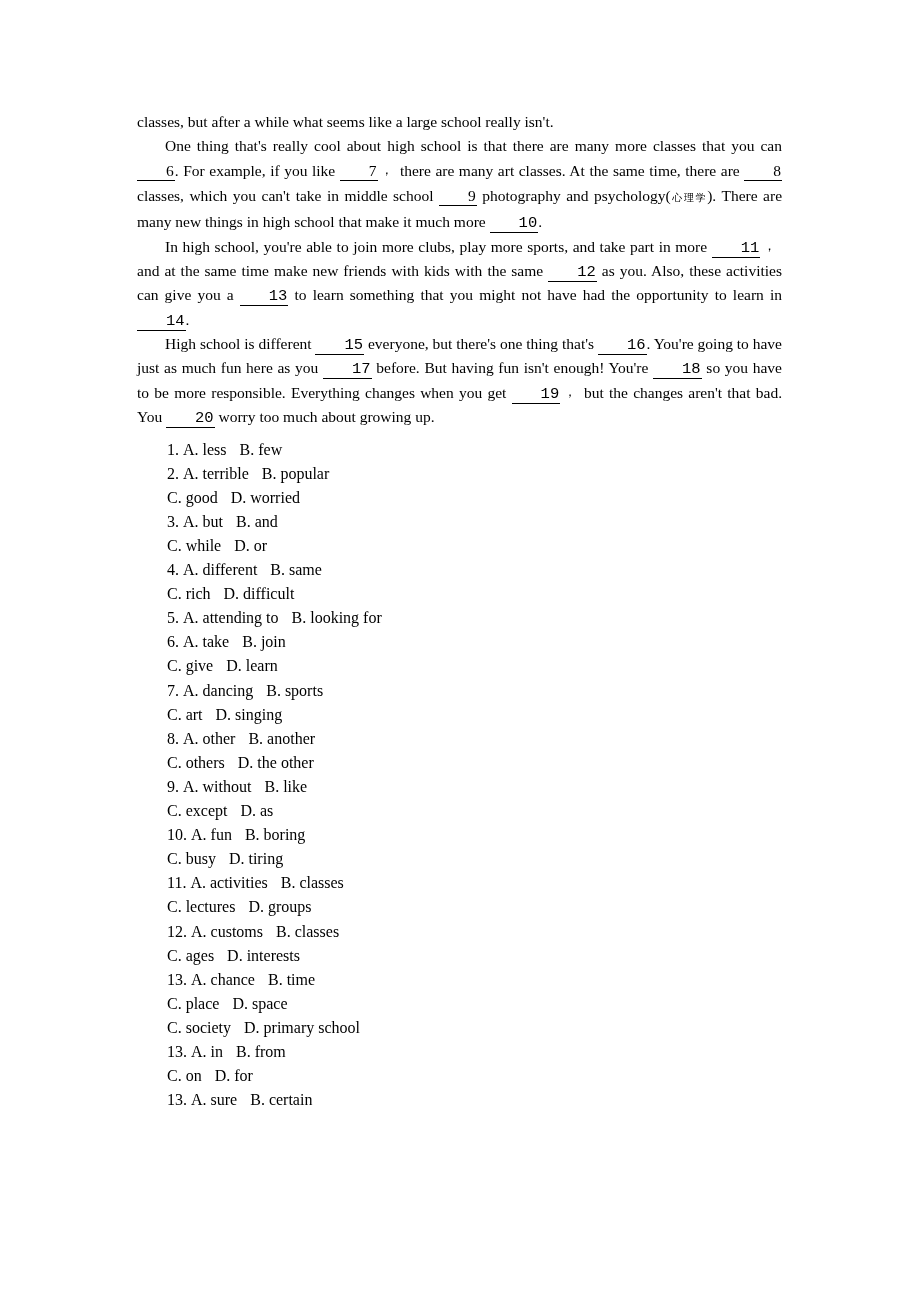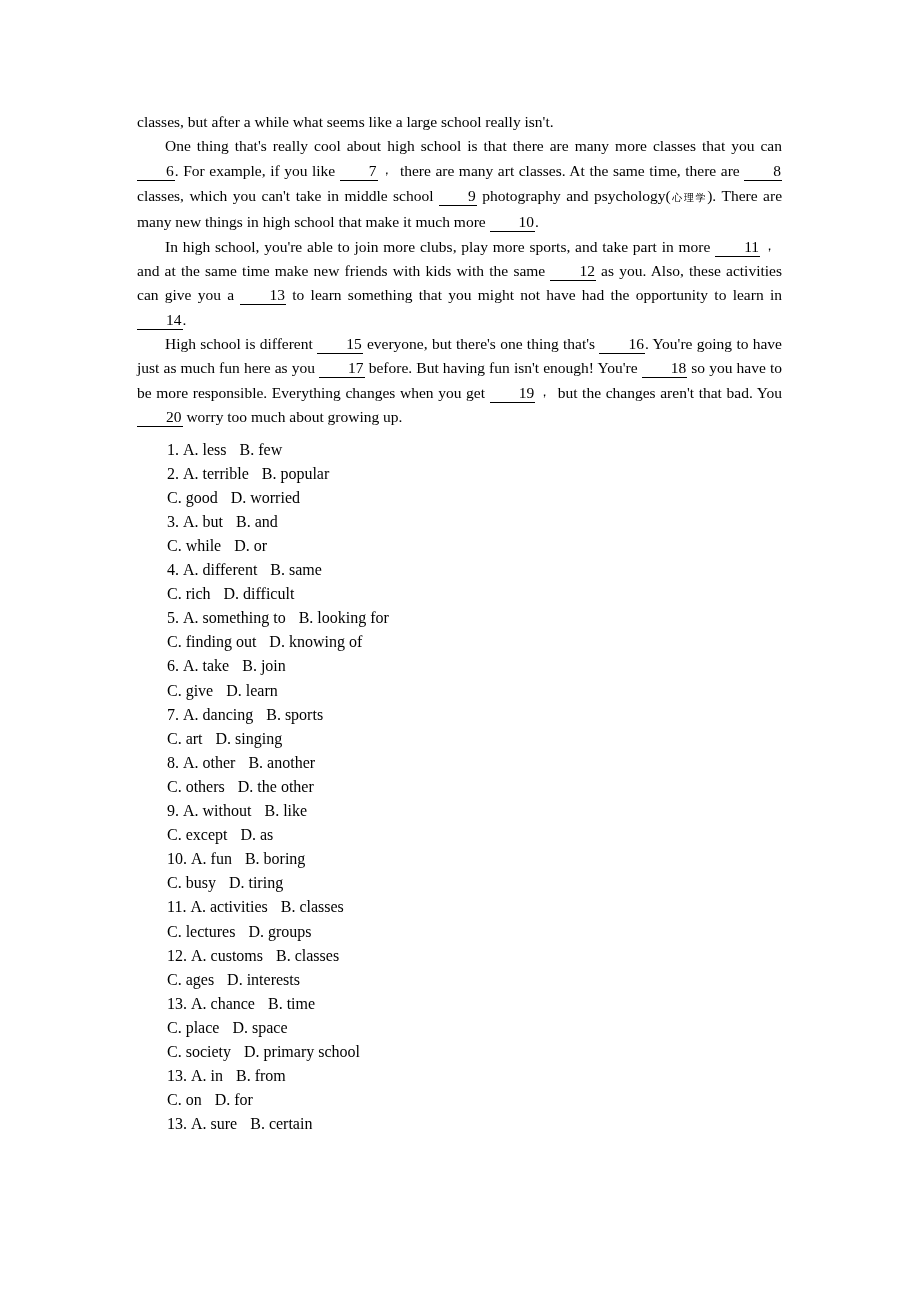--- a/index.html
+++ b/index.html
@@ -50,21 +50,21 @@
   .blank {
     display: inline-block;
     border-bottom: 1px solid #000;
     text-align: center;
     line-height: 18px;
     vertical-align: baseline;
     font-size: 15.5px;
     padding: 0 1px;
   }
   .blank.w1 { min-width: 34px; }
-  .blank.w2 { min-width: 40px; }
+  .blank.w2 { min-width: 40px; font-family: Liberation Mono, monospace; }
 
   
   .cncomma {
     font-family: "DejaVu Sans", sans-serif;
     font-size: 13px;
     vertical-align: 2px;
     padding: 0 6px 0 2px;
   }
   .cn {
     font-family: "DejaVu Sans", sans-serif;
@@ -103,22 +103,21 @@
       </div>
 
     <div class="options">
         <div class="opt-line"><span class="opt-num">1.</span><span>A. less</span><span class="opt-sep"></span><span>B. few</span></div>
         <div class="opt-line"><span class="opt-num">2.</span><span>A. terrible</span><span class="opt-sep"></span><span>B. popular</span></div>
         <div class="opt-line"><span>C. good</span><span class="opt-sep"></span><span>D. worried</span></div>
         <div class="opt-line"><span class="opt-num">3.</span><span>A. but</span><span class="opt-sep"></span><span>B. and</span></div>
         <div class="opt-line"><span>C. while</span><span class="opt-sep"></span><span>D. or</span></div>
         <div class="opt-line"><span class="opt-num">4.</span><span>A. different</span><span class="opt-sep"></span><span>B. same</span></div>
         <div class="opt-line"><span>C. rich</span><span class="opt-sep"></span><span>D. difficult</span></div>
-        <div class="opt-line"><span class="opt-num">5.</span><span>A. something to</span><span class="opt-sep"></span><span>B. looking for</span></div>
-        <div class="opt-line"><span>C. finding out</span><span class="opt-sep"></span><span>D. knowing of</span></div>
+        <div class="opt-line"><span class="opt-num">5.</span><span>A. attending to</span><span class="opt-sep"></span><span>B. looking for</span></div>
         <div class="opt-line"><span class="opt-num">6.</span><span>A. take</span><span class="opt-sep"></span><span>B. join</span></div>
         <div class="opt-line"><span>C. give</span><span class="opt-sep"></span><span>D. learn</span></div>
         <div class="opt-line"><span class="opt-num">7.</span><span>A. dancing</span><span class="opt-sep"></span><span>B. sports</span></div>
         <div class="opt-line"><span>C. art</span><span class="opt-sep"></span><span>D. singing</span></div>
         <div class="opt-line"><span class="opt-num">8.</span><span>A. other</span><span class="opt-sep"></span><span>B. another</span></div>
         <div class="opt-line"><span>C. others</span><span class="opt-sep"></span><span>D. the other</span></div>
         <div class="opt-line"><span class="opt-num">9.</span><span>A. without</span><span class="opt-sep"></span><span>B. like</span></div>
         <div class="opt-line"><span>C. except</span><span class="opt-sep"></span><span>D. as</span></div>
         <div class="opt-line"><span class="opt-num">10.</span><span>A. fun</span><span class="opt-sep"></span><span>B. boring</span></div>
         <div class="opt-line"><span>C. busy</span><span class="opt-sep"></span><span>D. tiring</span></div>

